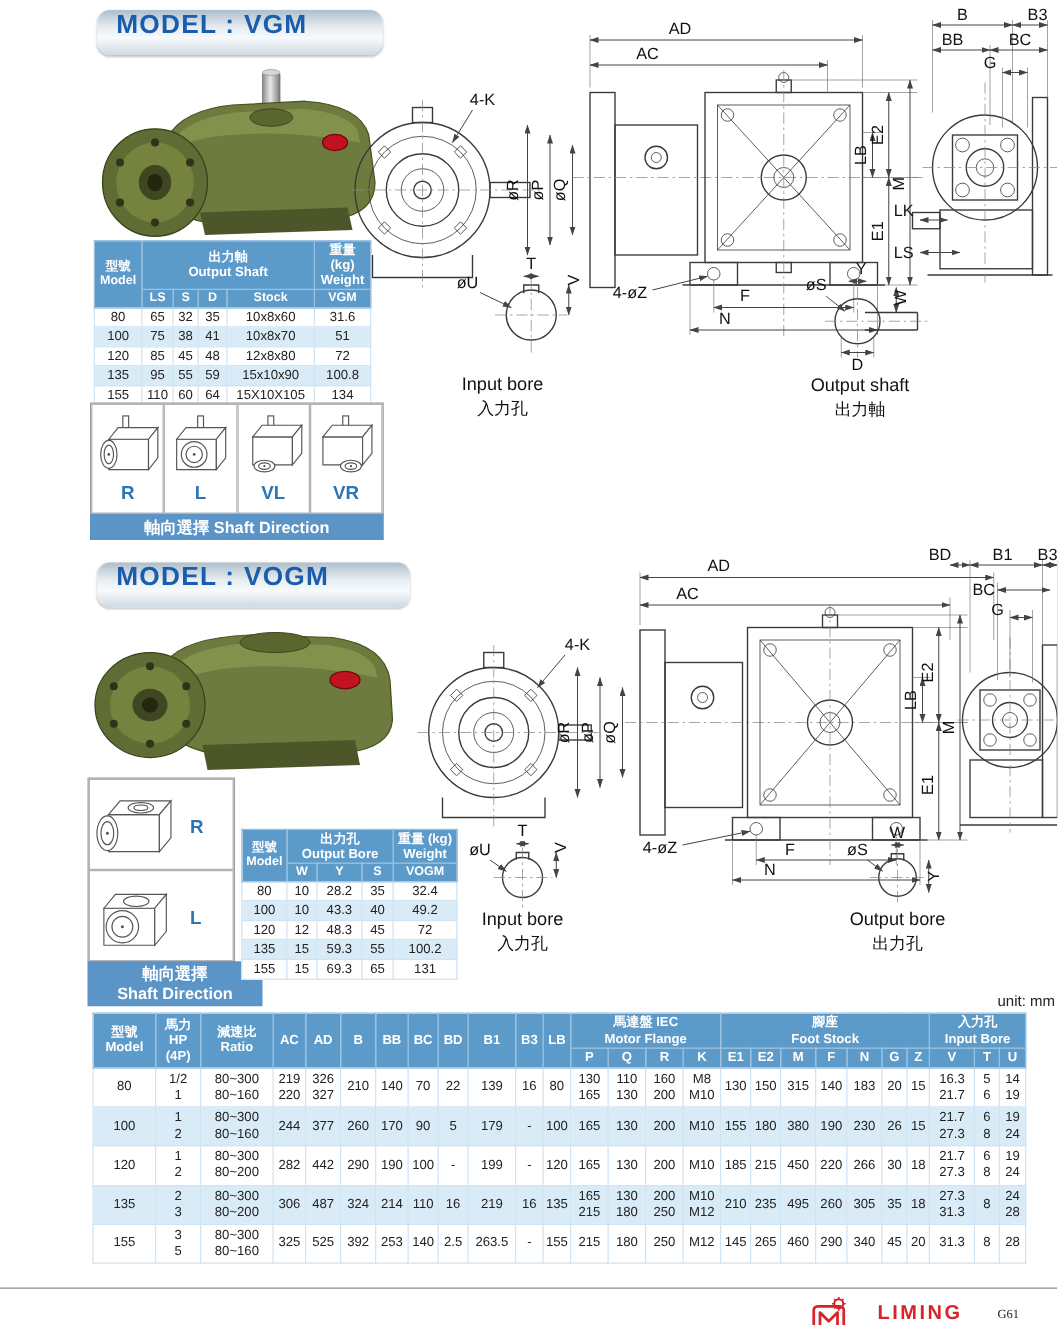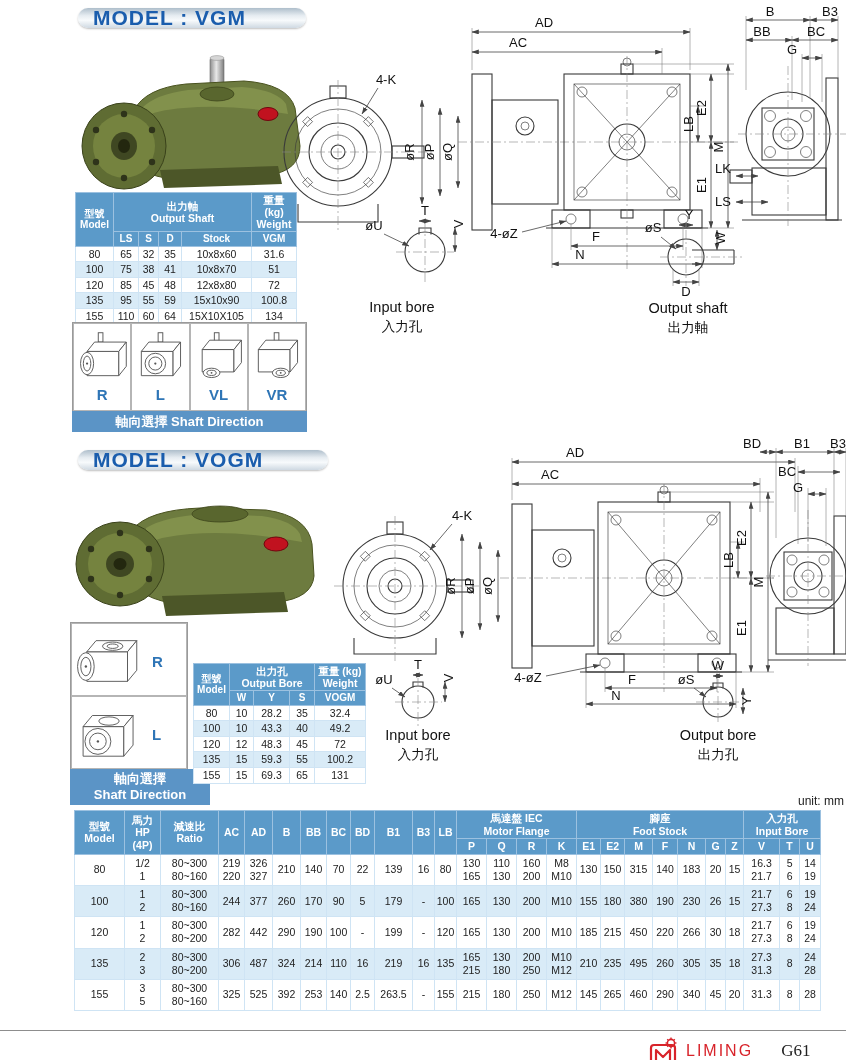--- a/index.html
+++ b/index.html
@@ -1,21 +1,21 @@
 <!DOCTYPE html>
 <html><head>
 <meta charset="utf-8">
 <style>
   html,body{margin:0;padding:0;background:#fff;}
   .page{position:relative;width:846px;height:1060px;background:#fff;overflow:hidden;
         font-family:"Liberation Sans","DejaVu Sans",sans-serif;color:#222;}
   
-  .pill{position:absolute;height:20px;border-radius:10px;
+  .pill{position:absolute;height:36px;border-radius:10px;
         background:linear-gradient(180deg,#aebecb 0%,#e6ecf1 38%,#f7fafc 62%,#cfd9e2 100%);
-        box-shadow:0 1px 2px rgba(0,0,0,.25);display:flex;align-items:center;}
+        box-shadow:0 1px 2px rgba(0,0,0,.25);display:flex;}
   .pill span{color:#1a5dad;font-size:21px;font-weight:bold;padding-left:15px;letter-spacing:1px;}
   
   table.data{border-collapse:collapse;table-layout:fixed;background:#fff;}
   table.data th{background:#5b9ac9;color:#fff;font-weight:bold;border:1px solid #9cc1e0;
                 padding:1px 1px;line-height:1.15;}
   table.data td{border:1px solid #cfe4f4;text-align:center;padding:1px 1px;line-height:1.2;}
   table.data tbody tr:nth-child(even){background:#d9ebf7;}
   table.data{border:1px solid #79a9d2;}
   .small-tbl{font-size:10.5px;}
   .small-tbl th{font-size:10px;}
@@ -37,22 +37,22 @@
   .ext{fill:none;stroke:#777;stroke-width:.55;}
   
   table.spec{border-collapse:collapse;table-layout:fixed;width:746px;font-size:10.5px;border:1px solid #79a9d2;}
   table.spec th{background:#5b9ac9;color:#fff;font-weight:bold;border:1px solid #9cc1e0;padding:1px 0;line-height:1.2;}
   table.spec td{border:1px solid #cfe4f4;text-align:center;padding:2px 1px;line-height:1.25;}
   table.spec tbody tr:nth-child(even){background:#d9ebf7;}
   .unit-note{position:absolute;font-size:12px;color:#222;text-align:right;}
   
   .footer-line{position:absolute;left:0;width:846px;border-top:1.4px solid #8d8d8d;}
   .footer{position:absolute;display:flex;align-items:center;}
-  .brand{color:#d8232a;font-weight:normal;font-size:16px;letter-spacing:2px;margin-left:4px;text-align:right;}
-  .pageno{font-family:"Liberation Serif",serif;font-size:17px;color:#222;margin-left:28px;}
+  .brand{color:#d8232a;font-weight:bold;font-size:16px;letter-spacing:2px;margin-left:20px;text-align:right;}
+  .pageno{font-family:"Liberation Serif",serif;font-size:10px;color:#222;margin-left:28px;}
   .photo{position:absolute;}
 </style>
 </head>
 <body>
 
 <div class="page">
 
   <div class="pill" style="left:78px;top:8px;width:228px;">
     <span>MODEL : VGM</span>
   </div>

